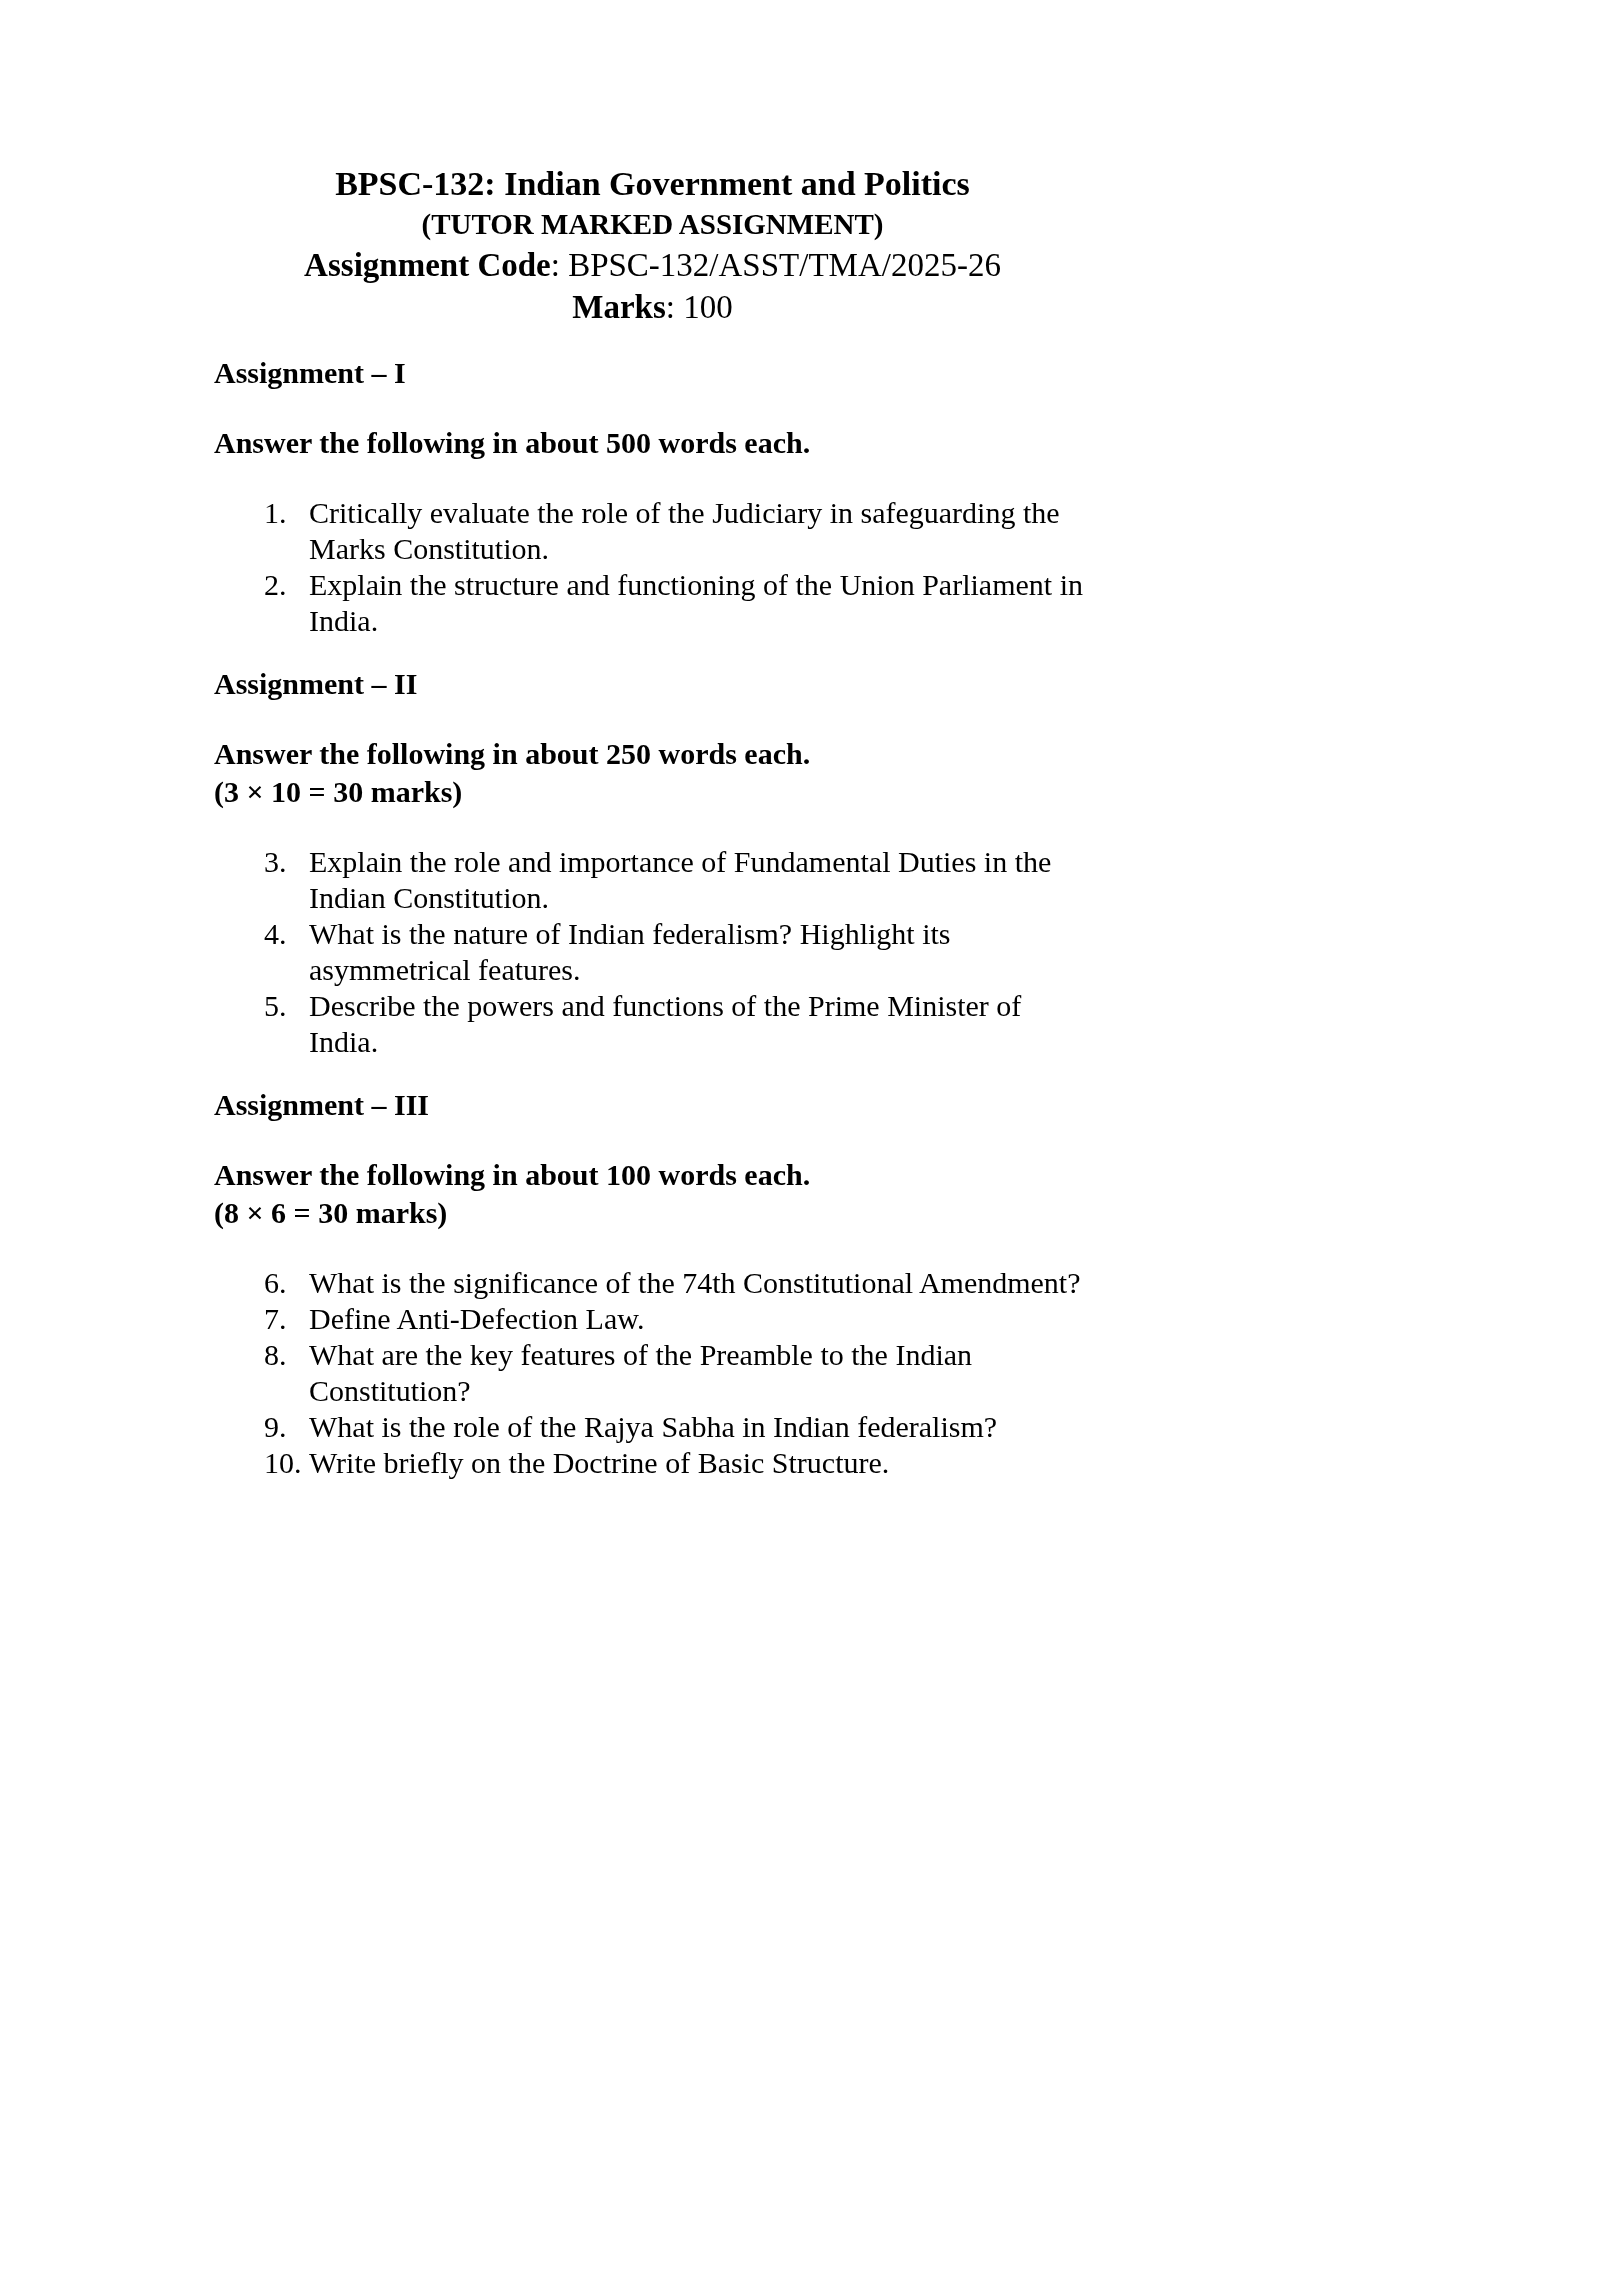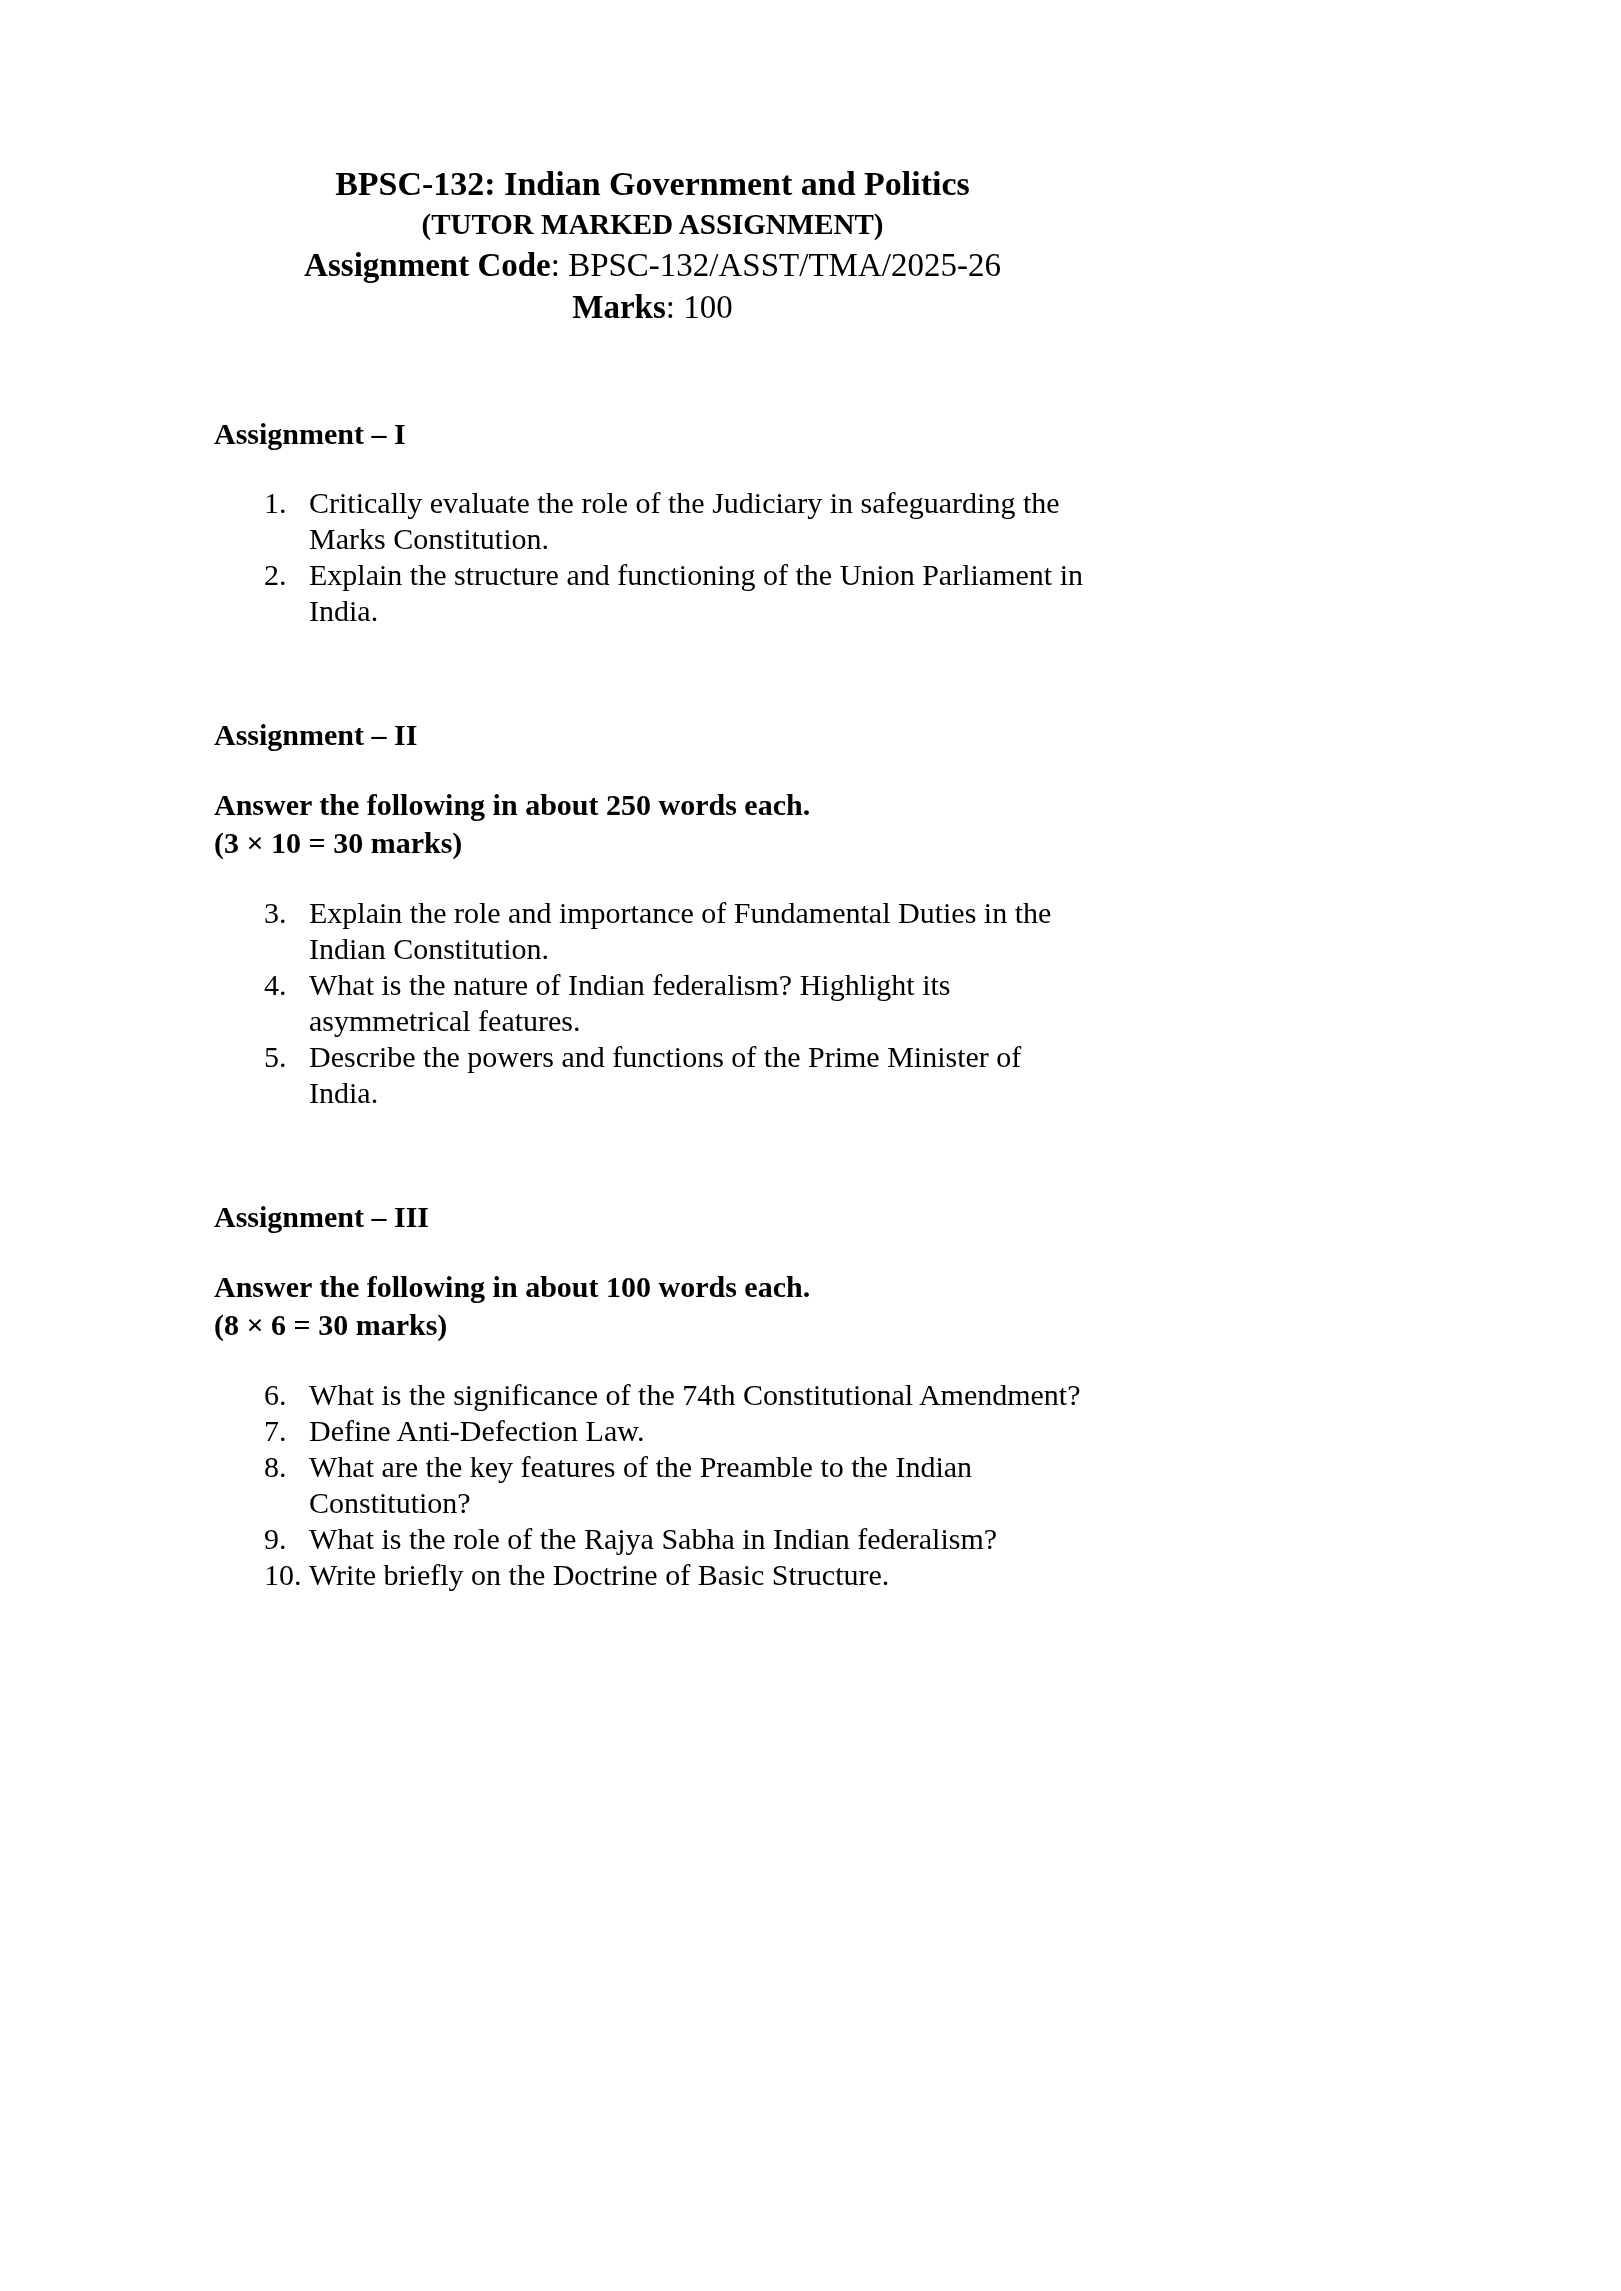--- a/index.html
+++ b/index.html
@@ -33,21 +33,21 @@
     font-size: 29px;
     font-weight: bold;
     line-height: 39px;
   }
   .doc-code-line, .doc-marks-line {
     font-size: 33px;
     line-height: 42px;
   }
   .bold { font-weight: bold; }
   
-  .section { margin-top: 87px; }
+  .section { margin-top: 26px; }
   .section:first-of-type { margin-top: 78px; }
   .section-heading {
     font-size: 30px;
     font-weight: bold;
     line-height: 37px;
     margin: 0;
   }
   .instruction-block { margin-top: 33px; }
   .instruction-line, .marks-note {
     font-size: 30px;
@@ -77,20 +77,21 @@
   <div class="doc-header">
     <h1 class="doc-title">BPSC-132: Indian Government and Politics</h1>
     <div class="doc-subtitle">(TUTOR MARKED ASSIGNMENT)</div>
     <div class="doc-code-line"><span class="bold">Assignment Code</span><span>: BPSC-132/ASST/TMA/2025-26</span></div>
     <div class="doc-marks-line"><span class="bold">Marks</span><span>: 100</span></div>
   </div>
 
   <div class="section">
     <h2 class="section-heading">Assignment – I</h2>
     <div class="instruction-block">
+      <div class="instruction-line">Answer the following in about 500 words each.</div>
     </div>
     <div class="q-list">
       <div class="q-item">
         <span class="q-num">1.</span>
         <span class="q-text">Critically evaluate the role of the Judiciary in safeguarding the Marks Constitution.</span>
       </div>
       <div class="q-item">
         <span class="q-num">2.</span>
         <span class="q-text">Explain the structure and functioning of the Union Parliament in India.</span>
       </div>

